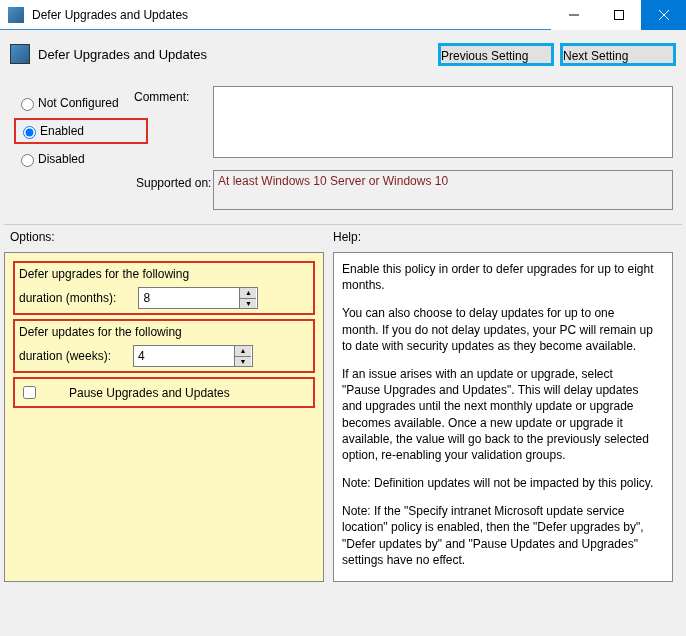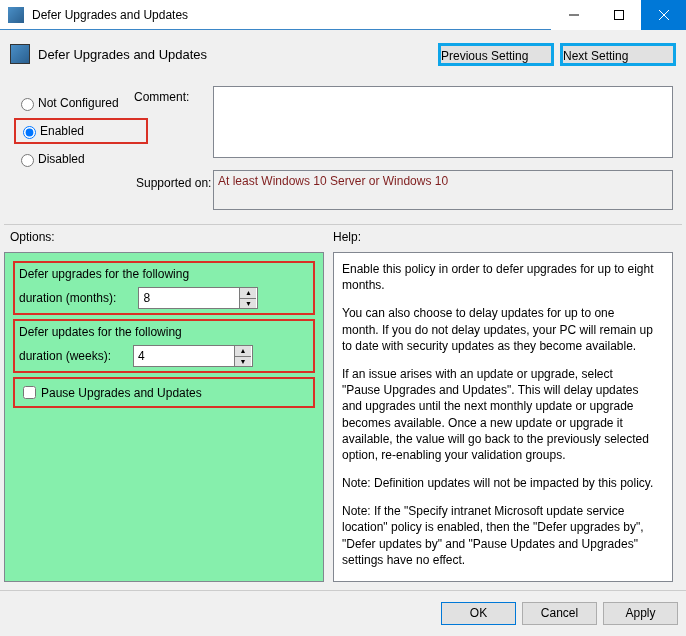--- a/index.html
+++ b/index.html
@@ -28,34 +28,34 @@
   .comment-box { position: absolute; left: 213px; top: 56px; width: 460px; height: 72px; background:#fff; border:1px solid #828790; padding:2px; resize:none; overflow-y:scroll; }
   
   .supported-label { position: absolute; left: 136px; top: 146px; }
   .supported-box { position: absolute; left: 213px; top: 140px; width: 460px; height: 40px; background:#f0f0f0; border:1px solid #828790; padding:3px 4px; overflow-y:scroll; color:#7f1d1d; }
   
   .divider { position: absolute; left: 4px; top: 194px; right: 4px; border-top: 1px solid #ccc; }
   
   .options-label { position: absolute; left: 10px; top: 200px; }
   .help-label { position: absolute; left: 333px; top: 200px; }
   
-  .options-panel { position: absolute; left: 4px; top: 222px; width: 320px; height: 330px; background:#86efac; border:1px solid #828790; padding: 8px; }
+  .options-panel { position: absolute; left: 4px; top: 222px; width: 320px; height: 330px; background:#fef9c3; border:1px solid #828790; padding: 8px; }
   .help-panel { position: absolute; left: 333px; top: 222px; width: 340px; height: 330px; background:#fff; border:1px solid #828790; padding: 8px 18px 8px 8px; overflow-y: scroll; line-height:1.35; }
   .help-panel p { margin: 0 0 12px 0; }
   
   .opt-group { border: 2px solid #d93025; margin-bottom: 4px; padding: 4px; }
   .opt-line { display:flex; align-items:center; margin-top:6px; }
   .opt-line span { margin-right:22px; }
   .num-wrap { display:flex; border:1px solid #7a7a7a; height:22px; width:120px; background:#fff; }
   .num-wrap input { border:0; width:100px; padding:0 4px; outline:none; }
   .num-btns { width:17px; display:flex; flex-direction:column; border-left:1px solid #7a7a7a; }
   .num-btns div { flex:1; background:#e1e1e1; text-align:center; font-size:7px; line-height:9px; cursor:pointer; }
   .num-btns div:first-child { border-bottom:1px solid #7a7a7a; }
   
-  .check-row { border: 2px solid #d93025; padding: 4px; display:flex; align-items:center; }
+  .check-row { border: 2px solid #d93025; padding: 4px; display:flex; align-items:center;gap:28px; }
   .check-row input { margin-right:5px; }
   
   .btnbar { position: absolute; bottom: 0; left: 0; right: 0; height: 46px; border-top:1px solid #ccc; display:flex; justify-content:flex-end; align-items:center; padding:0 8px; gap:6px; background:#f0f0f0; }
   .dlg-btn { width: 75px; height: 23px; background:#e1e1e1; border:1px solid #adadad; text-align:center; line-height:21px; cursor:pointer; }
   .dlg-btn.default { border:1px solid #0078d7; }
 </style>
 </head>
 <body>
 
 <div class="titlebar">
@@ -150,18 +150,13 @@
 
   <div class="help-panel">
     <p>Enable this policy in order to defer upgrades for up to eight months.</p>
     <p>You can also choose to delay updates for up to one month. If you do not delay updates, your PC will remain up to date with security updates as they become available.</p>
     <p>If an issue arises with an update or upgrade, select "Pause Upgrades and Updates". This will delay updates and upgrades until the next monthly update or upgrade becomes available. Once a new update or upgrade it available, the value will go back to the previously selected option, re-enabling your validation groups.</p>
     <p>Note: Definition updates will not be impacted by this policy.</p>
     <p>Note: If the "Specify intranet Microsoft update service location" policy is enabled, then the "Defer upgrades by", "Defer updates by" and "Pause Updates and Upgrades" settings have no effect.</p>
     <p>Note: If the "Allow Telemetry" policy is enabled and the Options</p>
   </div>
 
-  <div class="btnbar">
-    <div class="dlg-btn default">OK</div>
-    <div class="dlg-btn">Cancel</div>
-    <div class="dlg-btn">Apply</div>
-  </div>
 </div>
 
 </body></html>

